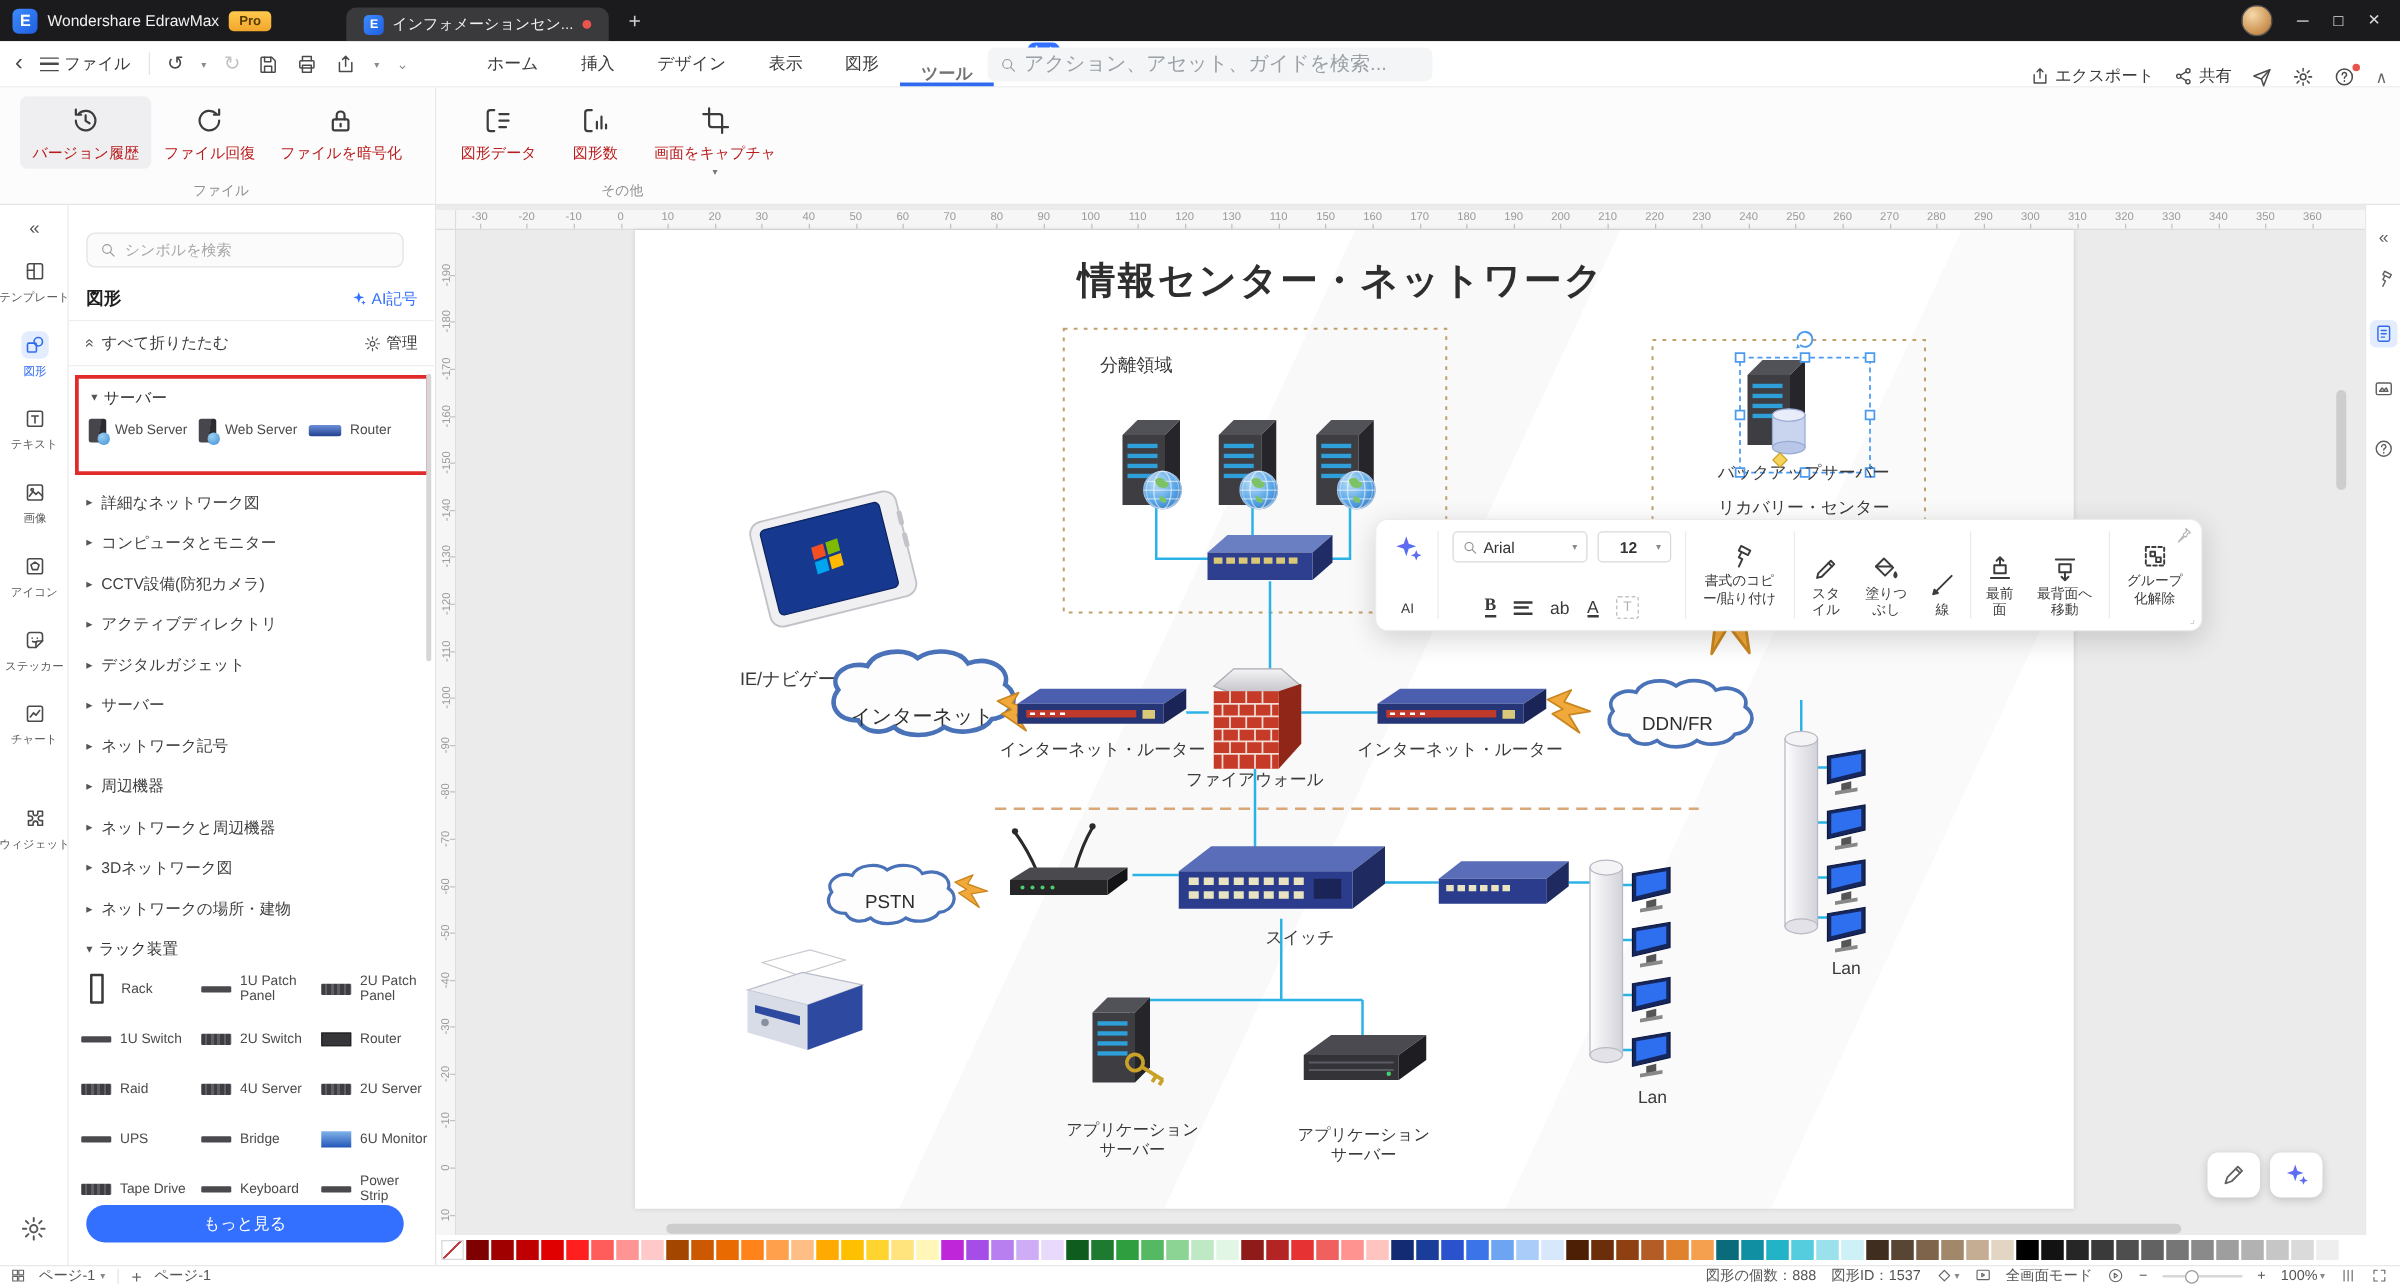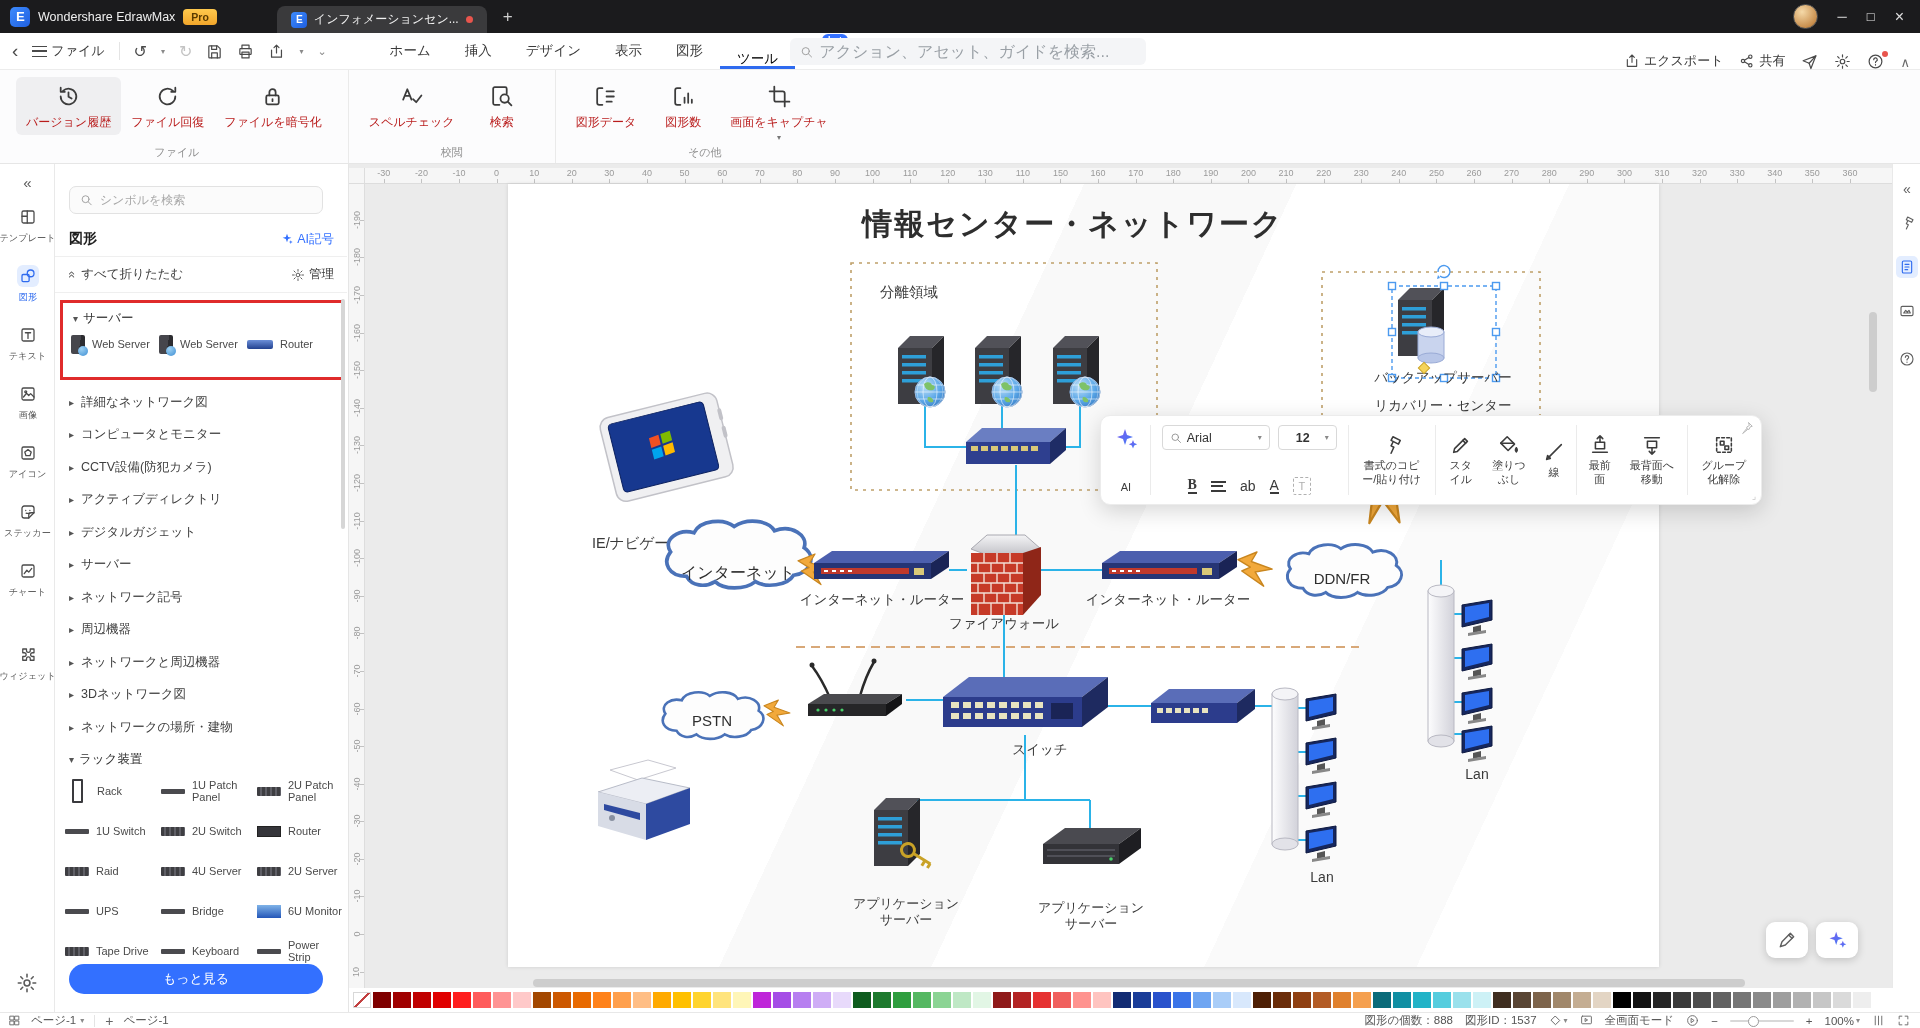--- a/index.html
+++ b/index.html
@@ -28,21 +28,21 @@
   .mi{display:flex;align-items:center;gap:4px;color:#3a3a3a;}
   .mi .ic{width:17px;height:17px;color:#4a4a4a;}
   .vdiv{width:1px;height:18px;background:#e4e4e4;}
   .burger{width:15px;height:11px;border-top:1.8px solid #4a4a4a;border-bottom:1.8px solid #4a4a4a;position:relative;}
   .burger::after{content:"";position:absolute;left:0;right:0;top:3.6px;height:1.8px;background:#4a4a4a;}
   .glyph{font-size:16px;color:#4a4a4a;}
   .muted{color:#c3c3c3;}
   .tiny-caret{font-size:8px;color:#8a8a8a;}
   #menu-tabs{display:flex;align-items:center;gap:0;margin-left:46px;height:100%;}
   .mtab{padding:0 17px;height:100%;display:flex;align-items:center;font-size:13.5px;color:#3a3a3a;position:relative;}
-  .mtab.active{color:#000000;font-weight:normal;border-bottom:3px solid #2f6bef;padding-top:18px;}
+  .mtab.active{color:#737373;font-weight:bold;border-bottom:3px solid #2f6bef;padding-top:18px;}
   .mtab .badge{position:absolute;top:1px;right:-6px;background:#3370ff;color:#fff;font-size:9px;padding:1px 6px;border-radius:8px;font-weight:bold;}
   .badge:empty{display:none;}
   #menu-search{position:absolute;left:790px;top:5px;width:356px;height:27px;background:#f4f5f7;border-radius:6px;display:flex;align-items:center;padding:0 10px;gap:6px;}
   #menu-search input{border:none;outline:none;background:transparent;font-size:16px;color:#333;width:100%;}
   #menu-search input::placeholder{color:#9aa0a6;}
   #menubar .rgt{position:absolute;right:10px;top:0;height:37px;display:flex;align-items:flex-end;gap:16px;}
   .help-dot{position:relative;}
   .help-dot::after{content:"";position:absolute;top:-2px;right:-4px;width:6px;height:6px;border-radius:50%;background:#e8554d;}
   
   #ribbon{left:0;top:70px;width:1920px;height:94px;background:#fcfcfd;border-bottom:1px solid #e6e6e6;display:flex;align-items:stretch;padding-left:6px;}
@@ -134,21 +134,21 @@
   .alines{width:15px;height:11px;border-top:2px solid #3a3a3a;border-bottom:2px solid #3a3a3a;position:relative;}
   .alines::after{content:"";position:absolute;left:0;right:3px;top:2.6px;height:2px;background:#3a3a3a;}
   .tbox{width:18px;height:18px;border:1.5px dashed #b0b0b0;color:#b0b0b0;font-size:11px;display:flex;align-items:center;justify-content:center;border-radius:2px;}
   .ftb-btn{display:flex;flex-direction:column;align-items:center;justify-content:center;gap:3px;text-align:center;}
   .ftb-btn .ic{width:22px;height:22px;color:#3c3c3c;}
   .ftb-btn .lbl{font-size:11px;color:#3c3c3c;line-height:1.2;}
   .wrap78{width:84px;}
   .wrap64{width:66px;}
   #ftb-pin{position:absolute;right:7px;top:5px;width:14px;height:14px;color:#b8b8b8;}
   #ftb-rsz{position:absolute;right:5px;bottom:3px;color:#c8c8c8;font-size:9px;}
-  .ftb-row3{display:flex;gap:16px;align-items:center;}
+  .ftb-row3{display:flex;gap:16px;align-items:flex-end;}
   
   #float-btns{left:1766px;top:922px;display:flex;gap:8px;z-index:6;}
   .fbtn{width:42px;height:36px;background:#fff;border-radius:9px;box-shadow:0 2px 8px rgba(0,0,0,.18);display:flex;align-items:center;justify-content:center;}
   .fbtn .ic{width:20px;height:20px;color:#5f5f5f;}
   
   #palette{left:349px;top:988px;width:1571px;height:24px;background:#fff;display:flex;align-items:center;gap:2px;padding-left:4px;z-index:5;}
   .sw{width:18px;height:16px;flex:none;}
   #sw-none{width:18px;height:16px;flex:none;background:linear-gradient(135deg,#fff 46%,#c24040 46% 54%,#fff 54%);border:1px solid #d8d8d8;}
   
   #statusbar{left:0;top:1012px;width:1920px;height:16px;background:#fff;border-top:1px solid #e8e8e8;display:flex;align-items:center;font-size:11.5px;color:#555;z-index:6;}
@@ -329,47 +329,20 @@
               <rect x="6" y="11" width="12" height="8.5" rx="1.5"></rect>
               <path d="M9 11V8a3 3 0 0 1 6 0v3"></path>
               <path d="M12 14.5v2"></path>
             </svg>
           </span>
           <span class="lbl">ファイルを暗号化</span>
 
         </div>
       </div>
     <div class="rb-gname">ファイル</div>
-  </div>
-  <div class="rb-group">
-    <div style="display:flex;">
-
-    <div class="rb-btn">
-          <span class="ic">
-            <svg viewBox="0 0 24 24">
-              <path d="M4 15L8 5l4 10M5.6 11.5h4.8"></path>
-              <path d="M13.5 14.5l3 3 5-6.5"></path>
-            </svg>
-          </span>
-          <span class="lbl">スペルチェック</span>
-
-        </div>
-        <div class="rb-btn">
-          <span class="ic">
-            <svg viewBox="0 0 24 24">
-              <path d="M17 9V4.5A1.5 1.5 0 0 0 15.5 3h-10A1.5 1.5 0 0 0 4 4.5v14A1.5 1.5 0 0 0 5.5 20H10"></path>
-              <circle cx="15" cy="14" r="4"></circle>
-              <path d="M18 17l3.5 3.5"></path>
-            </svg>
-          </span>
-          <span class="lbl">検索</span>
-
-        </div>
-      </div>
-    <div class="rb-gname">校閲</div>
   </div>
   <div class="rb-group">
     <div style="display:flex;">
 
     <div class="rb-btn">
           <span class="ic">
             <svg viewBox="0 0 24 24">
               <path d="M9 4H6a2 2 0 0 0-2 2v12a2 2 0 0 0 2 2h3"></path>
               <path d="M13 7h7M13 12h7M13 17h5"></path>
             </svg>

